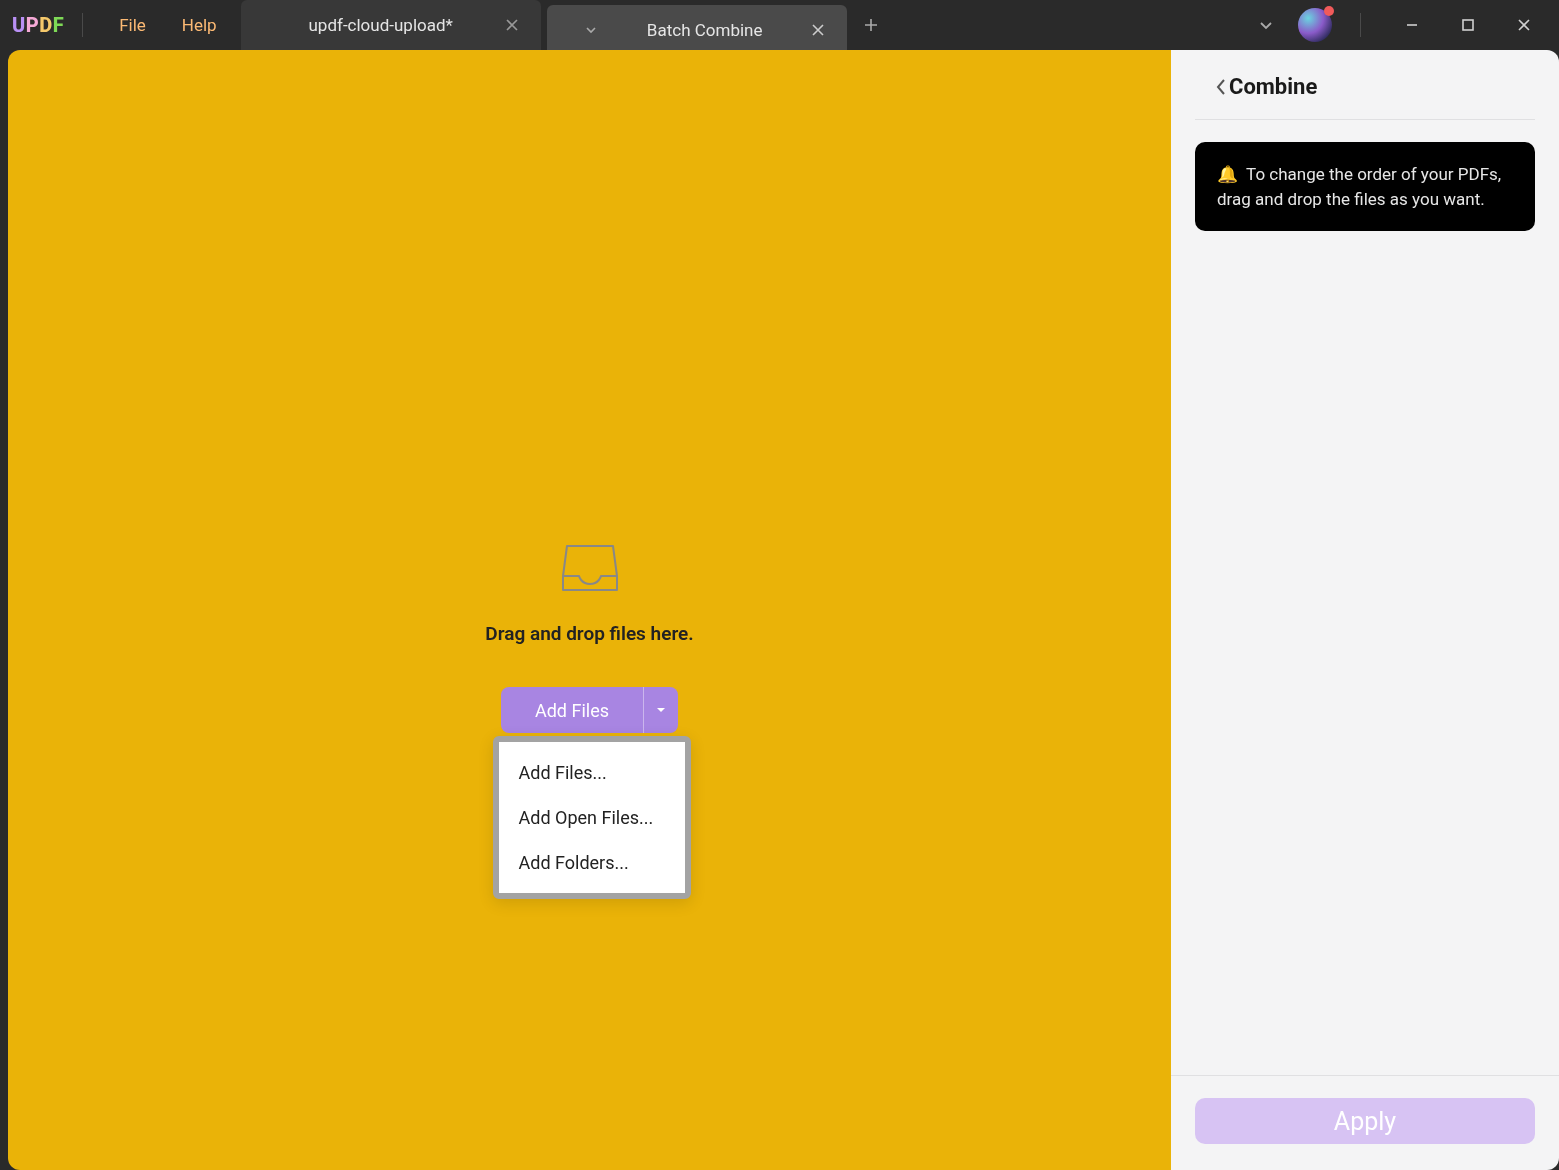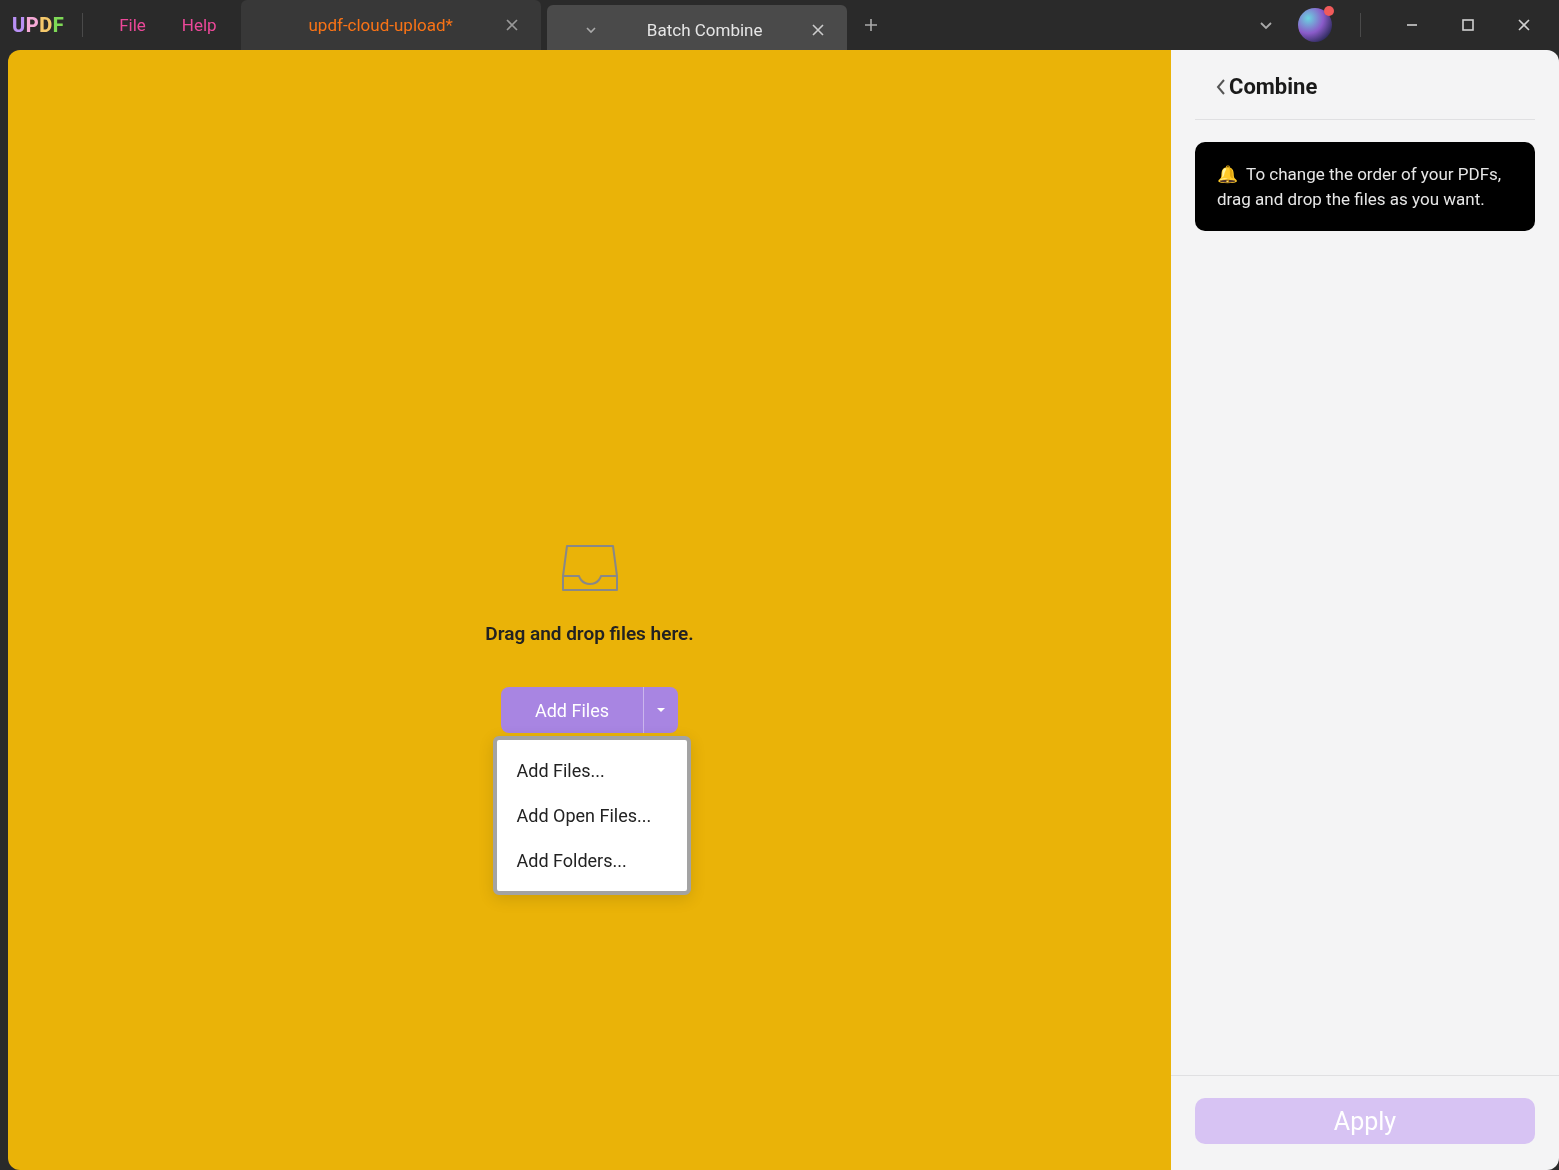--- a/index.html
+++ b/index.html
@@ -6,23 +6,23 @@
 body { background: #2a2a2a; width: 1559px; height: 1170px; overflow: hidden; }
 
 
 .title-bar { height: 50px; background: #2a2a2a; display: flex; align-items: center; padding: 0 12px; }
 .logo { font-weight: 800; font-size: 20px; letter-spacing: 0.5px; }
 .logo-u { color: #b990f5; }
 .logo-p { color: #f5a9d6; }
 .logo-d { color: #f5c96b; }
 .logo-f { color: #7ed956; }
 .vdiv { width: 1px; height: 24px; background: #4a4a4a; margin: 0 18px; }
-.menu-item { color: #ec4899; font-size: 17px; padding: 6px 18px; cursor: pointer; }
+.menu-item { color: #fdba74; font-size: 17px; padding: 6px 18px; cursor: pointer; }
 .tab { height: 50px; display: flex; align-items: center; border-radius: 6px 6px 0 0; margin-left: 6px; position: relative; }
-.tab-inactive { background: #383838; color: #f97316; padding: 0 14px 0 24px; min-width: 300px; justify-content: flex-start; }
+.tab-inactive { background: #383838; color: #e5e5e5; padding: 0 14px 0 24px; min-width: 300px; justify-content: flex-start; }
 .tab-active { background: #4a4a4a; color: #e6e6e6; padding: 0 14px 0 32px; min-width: 300px; margin-top: 10px; }
 .tab-label { font-size: 17px; flex: 1; text-align: center; }
 .tab-close { color: #999; font-size: 18px; padding: 4px 8px; cursor: pointer; }
 .tab-arrow { color: #999; padding: 0 10px 0 6px; }
 .new-tab { color: #aaa; font-size: 22px; padding: 0 16px; cursor: pointer; }
 .title-spacer { flex: 1; }
 .title-right { display: flex; align-items: center; gap: 10px; }
 .chevron-down-right { color: #aaa; padding: 8px 14px; cursor: pointer; }
 .avatar { width: 34px; height: 34px; border-radius: 50%; background: radial-gradient(circle at 30% 30%, #6ad4e0, #8a5bc9 45%, #2b2a5a 80%); position: relative; padding: 0; }
 .avatar::after { content: ""; position: absolute; top: -2px; right: -2px; width: 10px; height: 10px; border-radius: 50%; background: #f05a5a; }
@@ -34,21 +34,21 @@
 
 .main-area { flex: 1; background: #eab308; border-radius: 12px 0 0 12px; display: flex; flex-direction: column; align-items: center; justify-content: flex-start; padding-top: 490px; position: relative; }
 .tray-icon { width: 62px; height: 54px; margin-bottom: 28px; }
 .drop-text { font-size: 19px; font-weight: 600; color: #222; margin-bottom: 42px; }
 
 .add-btn-group { display: flex; height: 46px; border-radius: 8px; overflow: hidden; background: #a885e2; box-shadow: none; }
 .add-btn-main { color: #fff; font-size: 18px; padding: 0 34px; display: flex; align-items: center; cursor: pointer; }
 .add-btn-split { width: 1px; background: rgba(255,255,255,0.4); }
 .add-btn-caret { width: 34px; display: flex; align-items: center; justify-content: center; color: #fff; cursor: pointer; }
 
-.dropdown { position: absolute; top: 686px; left: 50%; transform: translateX(-50%); background: #fff; border: 4px solid #a3a3a3; border-radius: 6px; box-shadow: 0 4px 16px rgba(0,0,0,0.12); width: 198px; padding: 8px 0; margin-left: 2px;}
+.dropdown { position: absolute; top: 686px; left: 50%; transform: translateX(-50%); background: #fff; border: 6px solid #a3a3a3; border-radius: 6px; box-shadow: 0 4px 16px rgba(0,0,0,0.12); width: 198px; padding: 8px 0; margin-left: 2px;}
 .dropdown-item { padding: 12px 20px; font-size: 18px; color: #222; cursor: pointer; }
 
 
 .side-panel { width: 388px; background: #f4f4f5; border-radius: 0 12px 12px 0; display: flex; flex-direction: column; padding: 18px 0 0 0; }
 .side-header { display: flex; align-items: center; padding: 6px 24px 20px 20px; border-bottom: 1px solid #e0e0e2; margin: 0 24px; }
 .back-chevron { color: #555; cursor: pointer; font-size: 18px; display: flex; align-items: center; padding-right: 2px;}
 .side-title { font-size: 22px; font-weight: 700; color: #1a1a1a; }
 
 .tip-box { margin: 22px 24px; background: #000000; color: #e6e6e6; border-radius: 10px; padding: 20px 22px; font-size: 17px; line-height: 1.45; }
 .tip-emoji { margin-right: 4px; }

